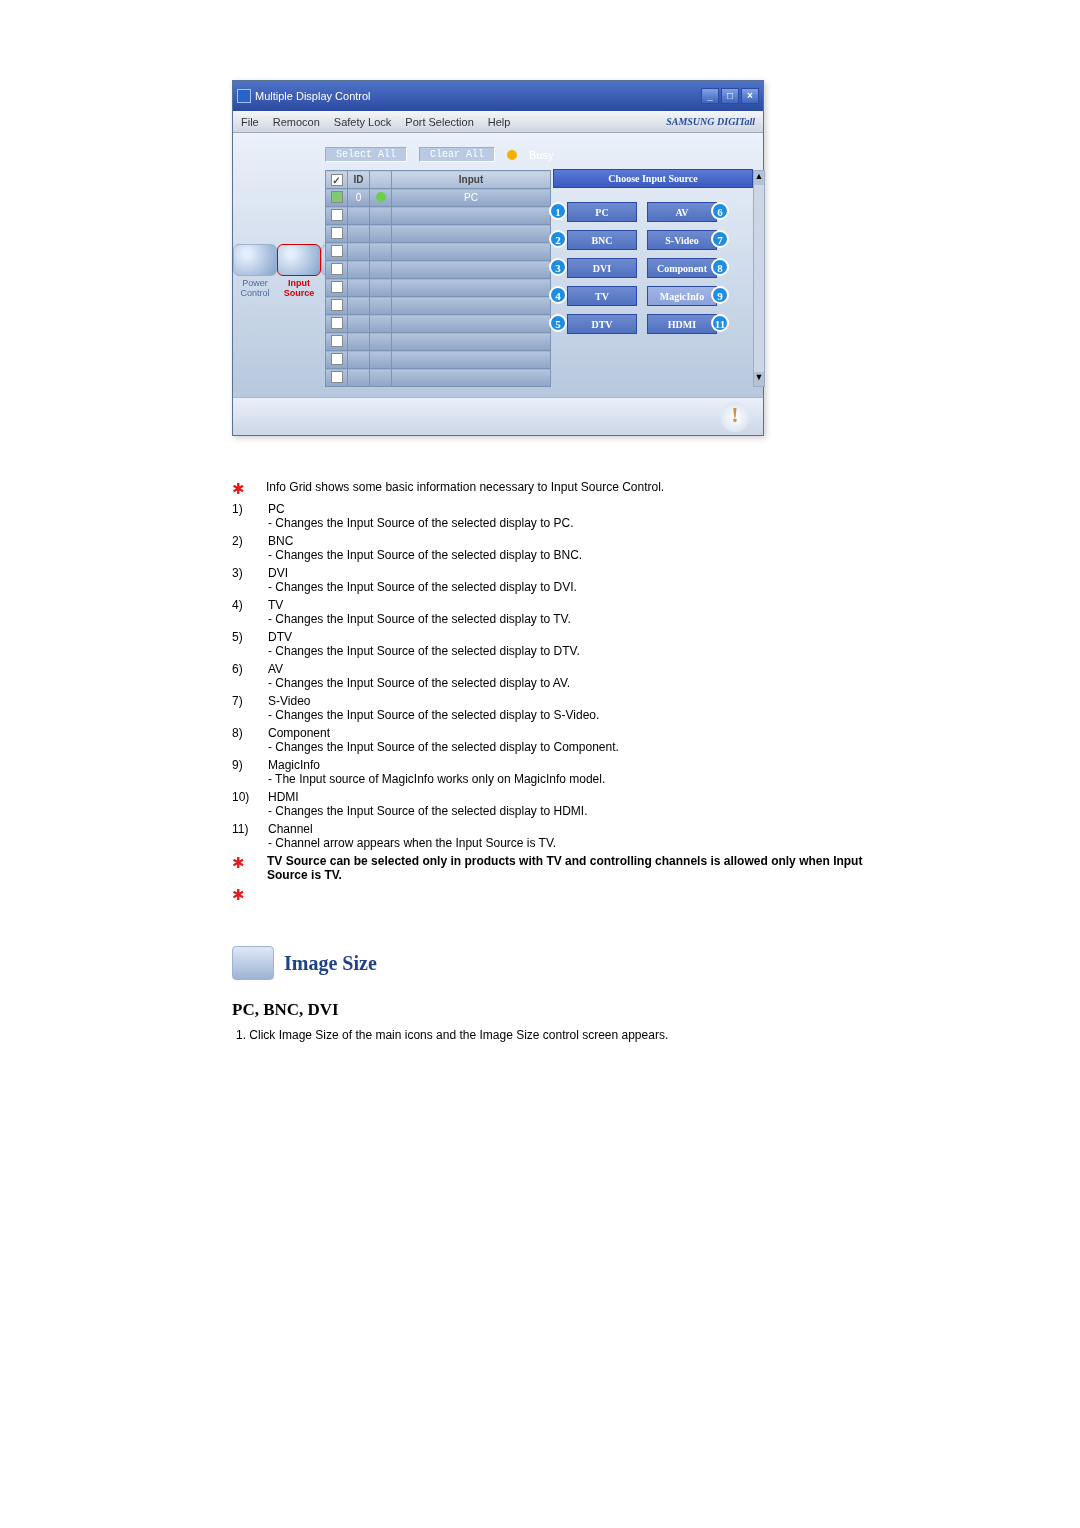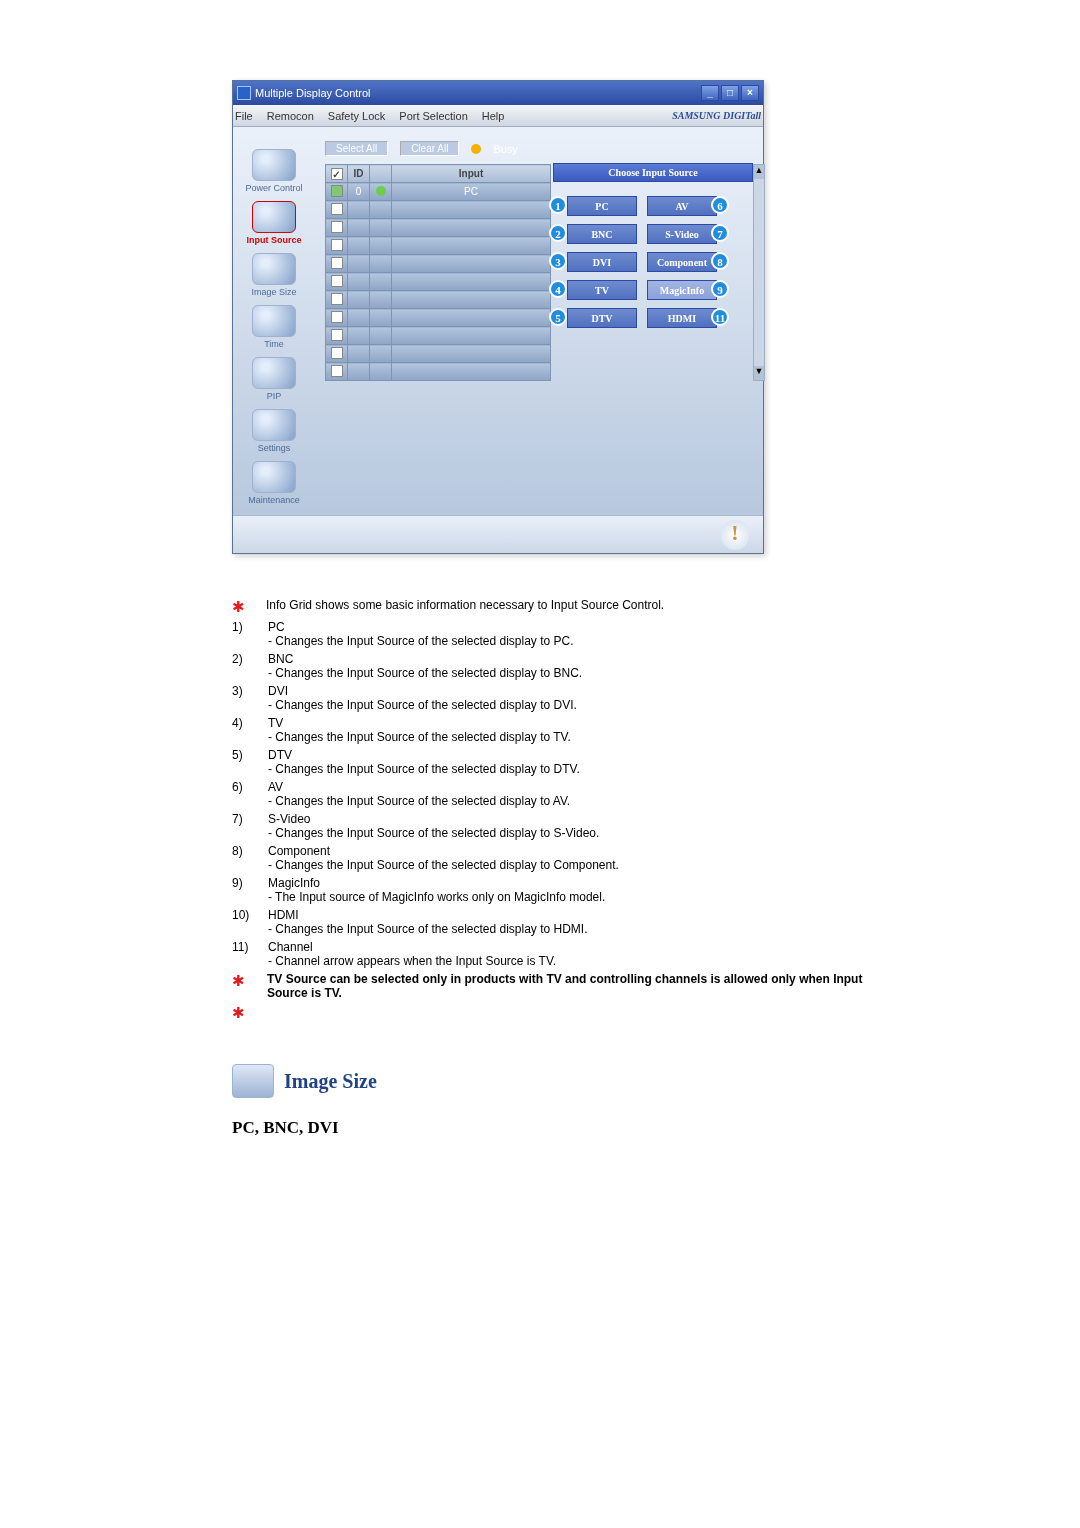--- a/index.html
+++ b/index.html
@@ -1,38 +1,38 @@
 <!DOCTYPE html>
 <html><head>
 <meta charset="utf-8">
 <style>
   * { box-sizing: border-box; margin: 0; padding: 0; }
   body { width: 1080px; font-family: Verdana, Tahoma, sans-serif; font-size: 12px; color: #000; }
   .page { width: 720px; margin: 0 auto; padding: 80px 0 40px 0; }
 
   
   .app-window { width: 532px; margin-left: 52px; border: 1px solid #5b7192; background: #e4ecf5; box-shadow: 2px 2px 6px rgba(0,0,0,.2); }
-  .titlebar { height: 24px; background: linear-gradient(#4e74c9,#2b4aa0); color: #fff; font-size: 11px; display: flex; align-items: center; padding: 0 4px; }
+  .titlebar { height: 30px; background: linear-gradient(#4e74c9,#2b4aa0); color: #fff; font-size: 11px; display: flex; align-items: center; padding: 0 4px; }
   .titlebar .app-icon { width: 14px; height: 14px; background: #2a63c8; border: 1px solid #a2c4ff; margin-right: 4px; }
   .titlecaptions { display: flex; gap: 2px; }
   .titlecaptions button { width: 18px; height: 16px; background: linear-gradient(#7fa2e5,#3e64bf); border: 1px solid #2b4aa0; color: #fff; font: bold 10px/1 sans-serif; }
-  .menubar { height: 22px; background: linear-gradient(#f4f6f9,#cfd6e1); border-bottom: 1px solid #9dadc0; display: flex; align-items: center; padding: 0 2px; gap: 14px; font-size: 11px; color: #333; }
+  .menubar { height: 22px; background: linear-gradient(#f4f6f9,#cfd6e1); border-bottom: 1px solid #9dadc0; display: flex; align-items: center; padding: 0 8px; gap: 14px; font-size: 11px; color: #333; }
   .menubar .brand { margin-left: auto; font: italic bold 10px Georgia; color: #2a4b9e; }
 
   .app-body { display: flex; background: linear-gradient(#ebf1fa,#b7c8de); }
 
-  .sidebar { width: 82px; padding: 22px 0 10px 0; display: flex; flex-direction: column; align-items: center; gap: 8px; }
+  .sidebar { width: 82px; padding: 22px 0 10px 0; display: flex; flex-direction: row; align-items: center; }
   .sideitem { width: 70px; text-align: center; font-size: 9px; color: #4b6b96; cursor: pointer; }
   .sideitem .ico { width: 44px; height: 32px; margin: 0 auto 2px auto; border-radius: 6px; background: radial-gradient(circle at 30% 30%, #e4eefc 10%, #8ea9ce 90%); border: 1px solid #9fb1cc; }
   .sideitem.active span { color: #d40000; font-weight: bold; }
   .sideitem.active .ico { border-color: #d40000; }
 
   .workarea { flex: 1; padding: 14px 10px 10px 10px; position: relative; }
   .actionrow { display: flex; align-items: center; gap: 12px; margin-bottom: 8px; }
-  .actionrow .btn { background: #b9cae2; border: 1px inset #fff; color: #fff; font-size: 10px; padding: 1px 10px; }
+  .actionrow .btn { background: #b9cae2; border: 1px inset #fff; color: #fff; font-size: 10px; padding: 1px 10px; font-family: Liberation Mono, monospace; }
   .busy-dot { width: 10px; height: 10px; border-radius: 5px; background: #f4b100; }
   .busy-lbl { font-size: 11px; color: #fff; }
 
   .grid { width: 226px; background: #8fa5c3; }
   .grid table { width: 100%; border-collapse: collapse; table-layout: fixed; }
   .grid th, .grid td { border: 1px solid #7d94b5; height: 18px; text-align: center; font-size: 10px; color: #fff; background: linear-gradient(#b4c5de,#8ea5c5); }
   .grid th { background: linear-gradient(#cbd7e8,#aabdd6); color: #444; }
   .grid .chk { width: 12px; height: 12px; background: #fff; border: 1px solid #888; display: inline-block; }
   .grid .chk.on { background: #7fc971; }
   .grid .lamp { width: 10px; height: 10px; border-radius: 5px; display: inline-block; background: #6ad04a; }
@@ -317,15 +317,16 @@
     <div class="star-row">
       <span class="star">✱</span>
     </div>
 
     <div class="section-head">
       <div class="hicon"></div>
       <h2>Image Size</h2>
     </div>
 
     <h3 class="sub">PC, BNC, DVI</h3>
+    <p class="step">1. Click Image Size of the main icons and the Image Size control screen appears.</p>
   </div>
 
 </div>
 
 </body></html>

